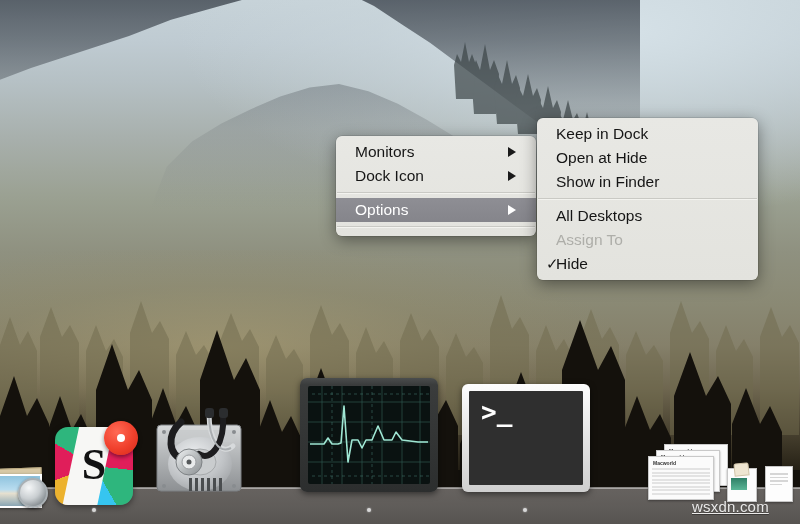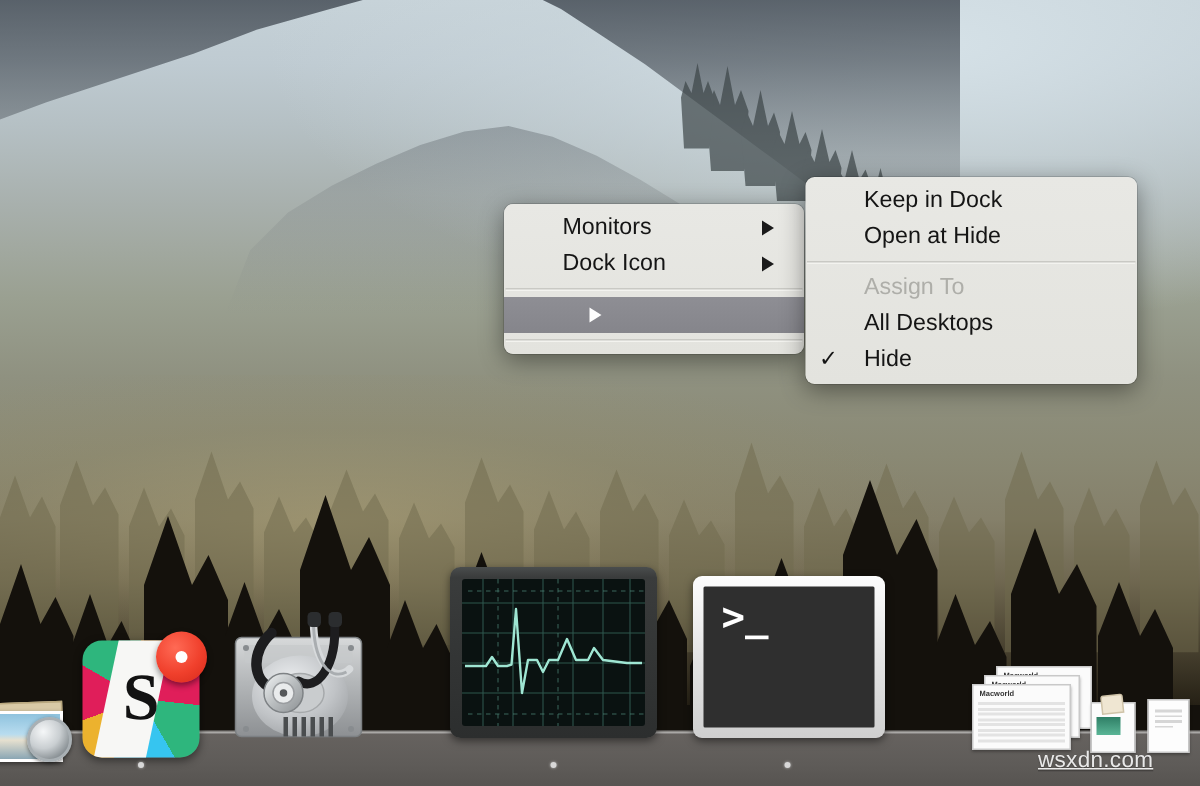--- a/index.html
+++ b/index.html
@@ -242,21 +242,21 @@
     border-radius: 6px;
     box-shadow: 0 4px 16px rgba(0,0,0,0.42), 0 0 0 0.5px rgba(0,0,0,0.18);
     padding: 4px 0;
     font-size: 15.5px;
     color: #151515;
   }
   .menu-item {
     position: relative;
     height: 24px;
     line-height: 24px;
-    padding: 0 20px 0 39px;
+    padding: 0 20px 0 19px;
     white-space: nowrap;
     display: flex;
     align-items: center;
   }
   .menu-item.selected {
     background: linear-gradient(to bottom, #8e8e94 0%, #85858b 100%);
     color: #ffffff;
   }
   .menu-item.disabled { color: #aeaea9; }
   .menu-label { flex: 1 1 auto; }
@@ -518,40 +518,44 @@
     <div class="menu-item">
       <span class="menu-label">Monitors</span>
       <span class="submenu-arrow"></span>
     </div>
     <div class="menu-item">
       <span class="menu-label">Dock Icon</span>
       <span class="submenu-arrow"></span>
     </div>
     <div class="menu-sep"></div>
     <div class="menu-item selected">
+      <span class="menu-label">Options</span>
       <span class="submenu-arrow"></span>
     </div>
     <div class="menu-sep"></div>
   </div>
 
   <div class="menu" id="menu-sub">
     <div class="menu-item">
       <span class="menu-label">Keep in Dock</span>
     </div>
     <div class="menu-item">
       <span class="menu-label">Open at Hide</span>
     </div>
+    <div class="menu-item">
+      <span class="menu-label">Show in Finder</span>
+    </div>
     <div class="menu-sep"></div>
+    <div class="menu-item">
+      <span class="menu-label">All Desktops</span>
+    </div>
     <div class="menu-item disabled">
       <span class="menu-label">Assign To</span>
     </div>
     <div class="menu-item">
-      <span class="menu-label">All Desktops</span>
-    </div>
-    <div class="menu-item">
       <span class="checkmark">✓</span>
       <span class="menu-label">Hide</span>
     </div>
   </div>
 
   <div class="watermark">wsxdn.com</div>
 
 </div>
 
 </body></html>

